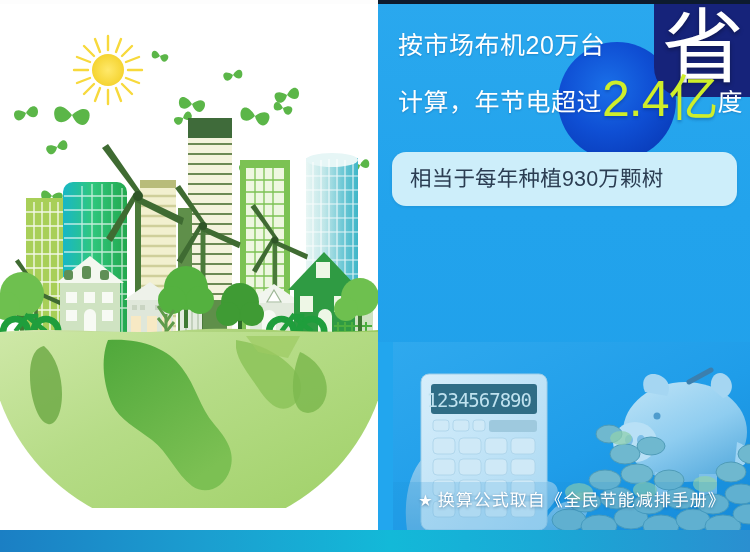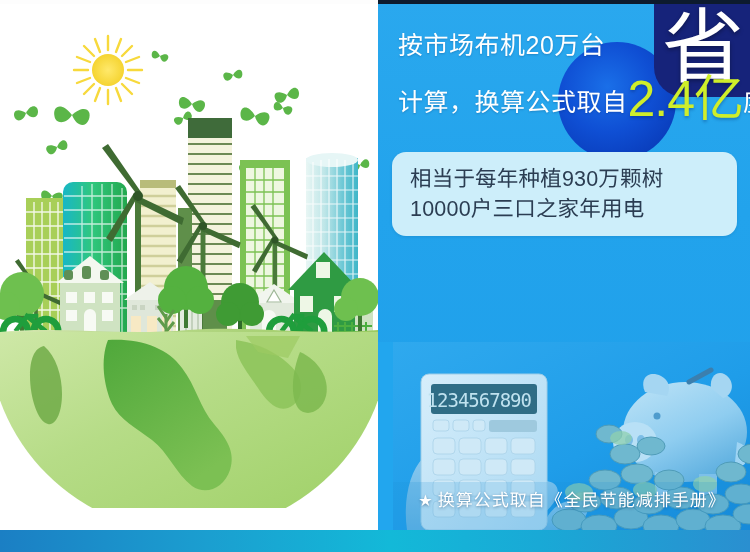--- a/index.html
+++ b/index.html
@@ -552,27 +552,26 @@
 
     <div class="glow-circle"></div>
 
     <div class="sheng-badge">
       <span class="glyph">省</span>
     </div>
 
     <div class="headline">
       <div class="hl-line1">按市场布机20万台</div>
       <div class="hl-line2">
-        <span>计算，换算公式取自</span><span class="hl-big">2.4亿</span><span>度</span>
+        <span>计算，年节电超过</span><span class="hl-big">2.4亿</span><span>度</span>
       </div>
     </div>
 
     <div class="info-box">
       <div class="info-line">相当于每年种植930万颗树</div>
-      <div class="info-line">10000户三口之家年用电</div>
     </div>
 
     <div class="photo-band">
       <svg width="372" height="188" viewBox="0 0 372 188">
         <defs>
           <linearGradient id="photoBg" x1="0" y1="0" x2="1" y2="1">
             <stop offset="0%" stop-color="#2fa9ee"></stop>
             <stop offset="55%" stop-color="#1f9de9"></stop>
             <stop offset="100%" stop-color="#1588d8"></stop>
           </linearGradient>

